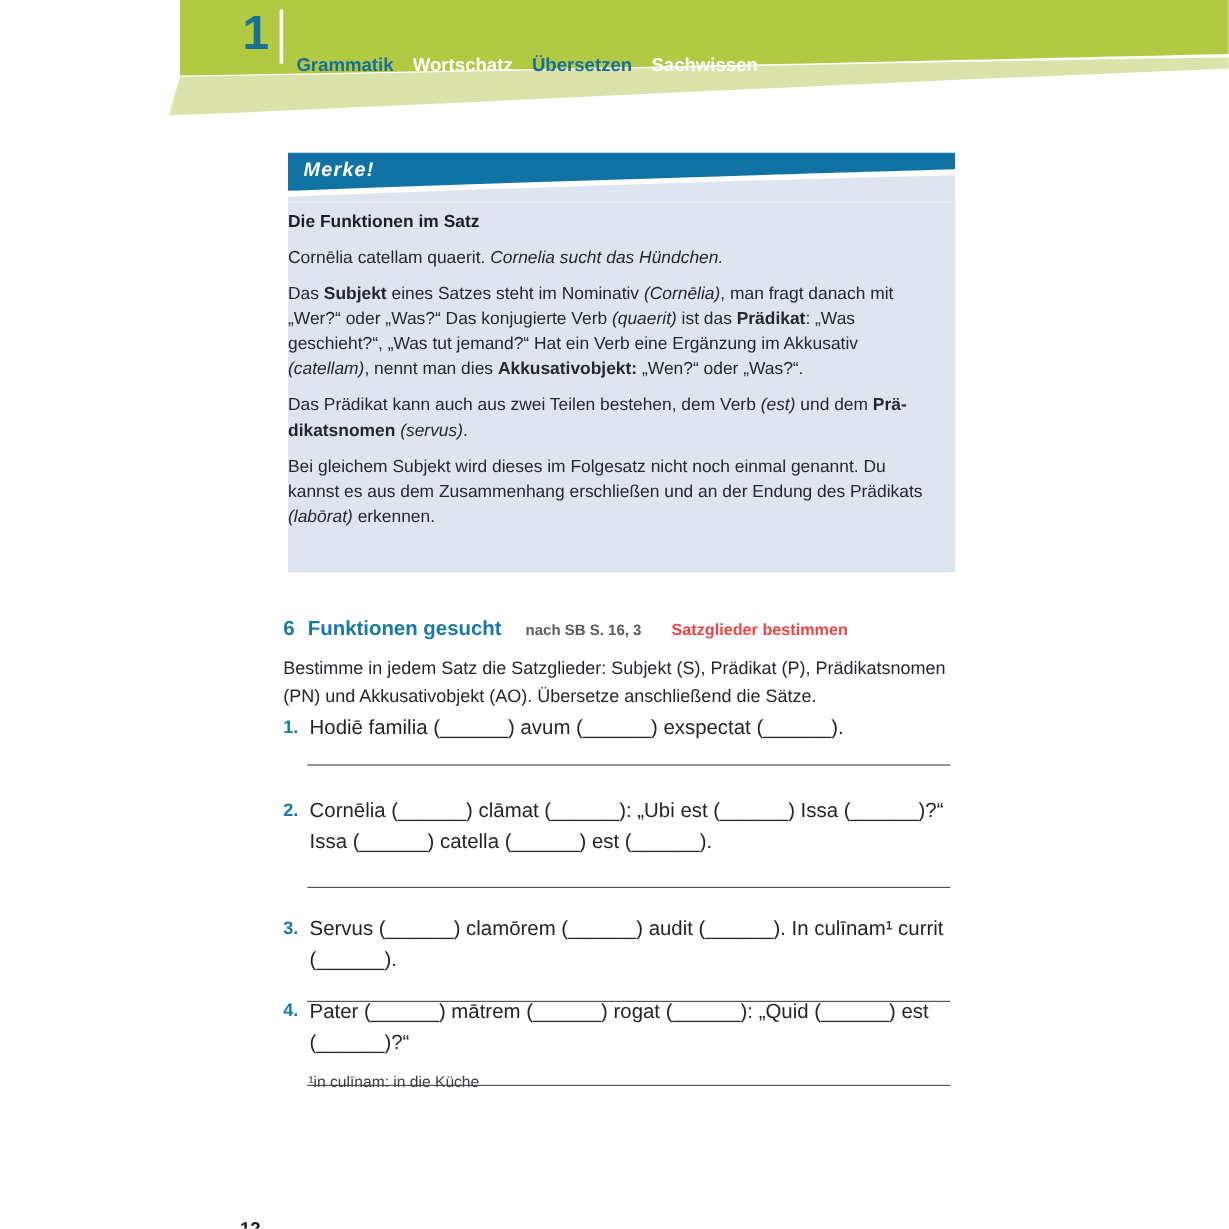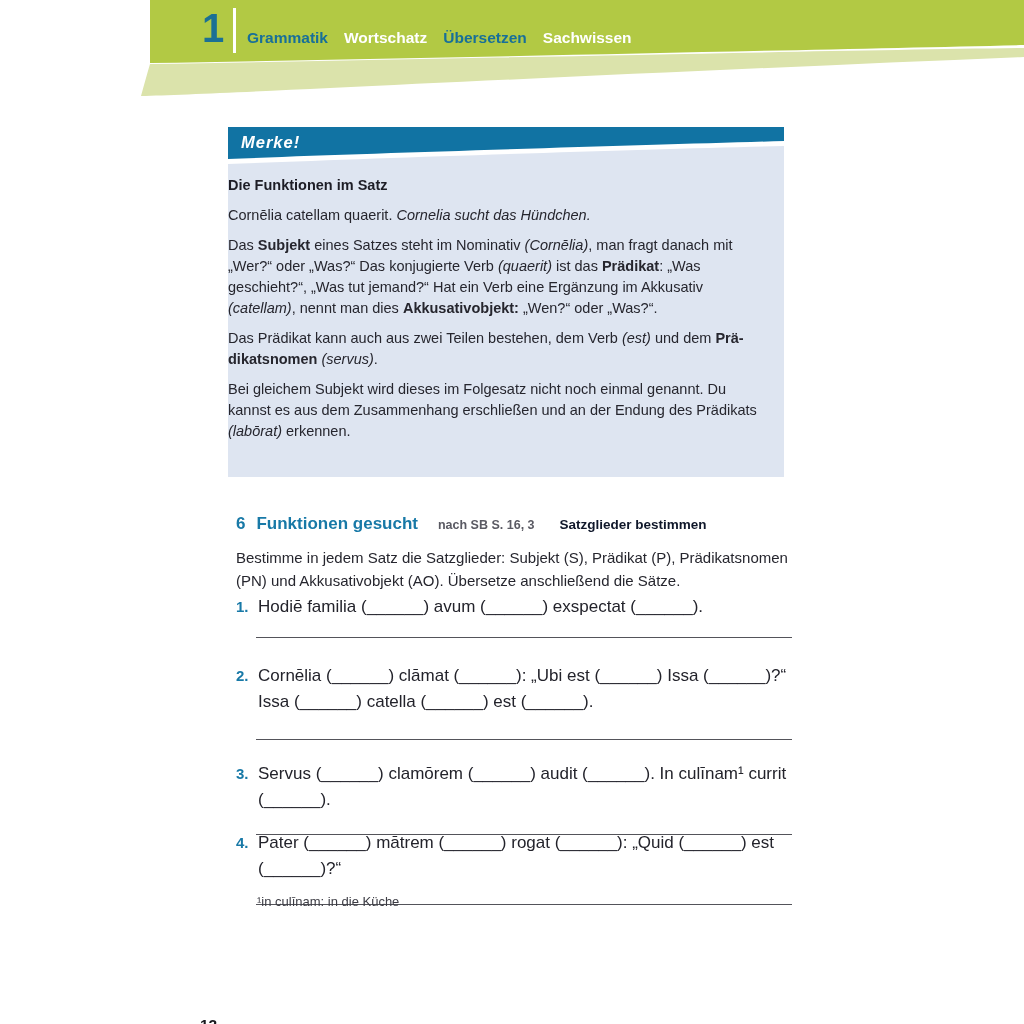--- a/index.html
+++ b/index.html
@@ -5,41 +5,41 @@
   html,body{margin:0;padding:0;background:#ffffff;}
   .page{position:relative;width:1024px;height:1024px;background:#ffffff;overflow:hidden;
         font-family:"Liberation Sans",sans-serif;color:#26262e;}
 
   
   .banner{position:absolute;top:0;left:0;width:1024px;height:100px;}
   .banner svg{position:absolute;top:0;left:0;}
   .chapter-number{position:absolute;top:4px;left:202px;font-size:40px;font-weight:bold;color:#1b7094;line-height:48px;}
   .chapter-divider{position:absolute;top:8px;left:233px;width:3px;height:45px;background:#ffffff;}
   .tabs{position:absolute;top:29px;left:247px;display:flex;gap:16px;font-size:15.5px;font-weight:bold;}
-  .tab{white-space:nowrap;}
+  .tab{white-space:nowrap;margin-top:17px;}
   .tab-dark{color:#176f99;}
   .tab-light{color:#ffffff;}
 
   
-  .merke-box{position:absolute;left:228px;top:127px;width:468px;height:350px;}
+  .merke-box{position:absolute;left:240px;top:127px;width:468px;height:350px;}
   .merke-head{position:absolute;top:0;left:0;width:556px;height:42px;}
   .merke-title{position:absolute;top:6px;left:13px;color:#ffffff;font-size:16.5px;font-weight:bold;
                font-style:italic;letter-spacing:1px;}
   .merke-body{position:absolute;top:42px;left:0;width:556px;height:308px;background:#dee5f1;
               box-sizing:border-box;padding:6px 20px 0 0;font-size:14.5px;line-height:21px;}
   .merke-body h3{margin:0 0 9px 0;font-size:14.5px;line-height:21px;color:#1d1d26;}
   .merke-body p{margin:0 0 9px 0;}
 
   
   .main{position:absolute;left:236px;top:0;width:556px;height:1024px;}
   .ex-head{position:absolute;top:514px;left:0;display:flex;align-items:baseline;white-space:nowrap;}
   .ex-head .num{font-size:17px;font-weight:bold;color:#1879a7;}
   .ex-head .title{font-size:17px;font-weight:bold;color:#1879a7;margin-left:11px;}
   .ex-head .ref{font-size:12.5px;font-weight:bold;color:#5a5a63;margin-left:20px;}
-  .ex-head .tag{font-size:13.5px;font-weight:bold;color:#0f172a;margin-left:25px;}
+  .ex-head .tag{font-size:13.5px;font-weight:bold;color:#ef4444;margin-left:25px;}
   .instruction{position:absolute;top:546px;left:0;width:556px;font-size:15px;line-height:23px;}
 
   .ex-items{position:absolute;top:0;left:0;width:556px;}
   .ex-item{position:absolute;left:0;width:556px;}
   .ex-item:nth-of-type(1){top:594px;}
   .ex-item:nth-of-type(2){top:663px;}
   .ex-item:nth-of-type(3){top:761px;}
   .ex-item:nth-of-type(4){top:830px;}
   .ex-row{display:flex;}
   .ex-num{flex:0 0 22px;font-size:15px;font-weight:bold;color:#1879a7;line-height:26px;}

